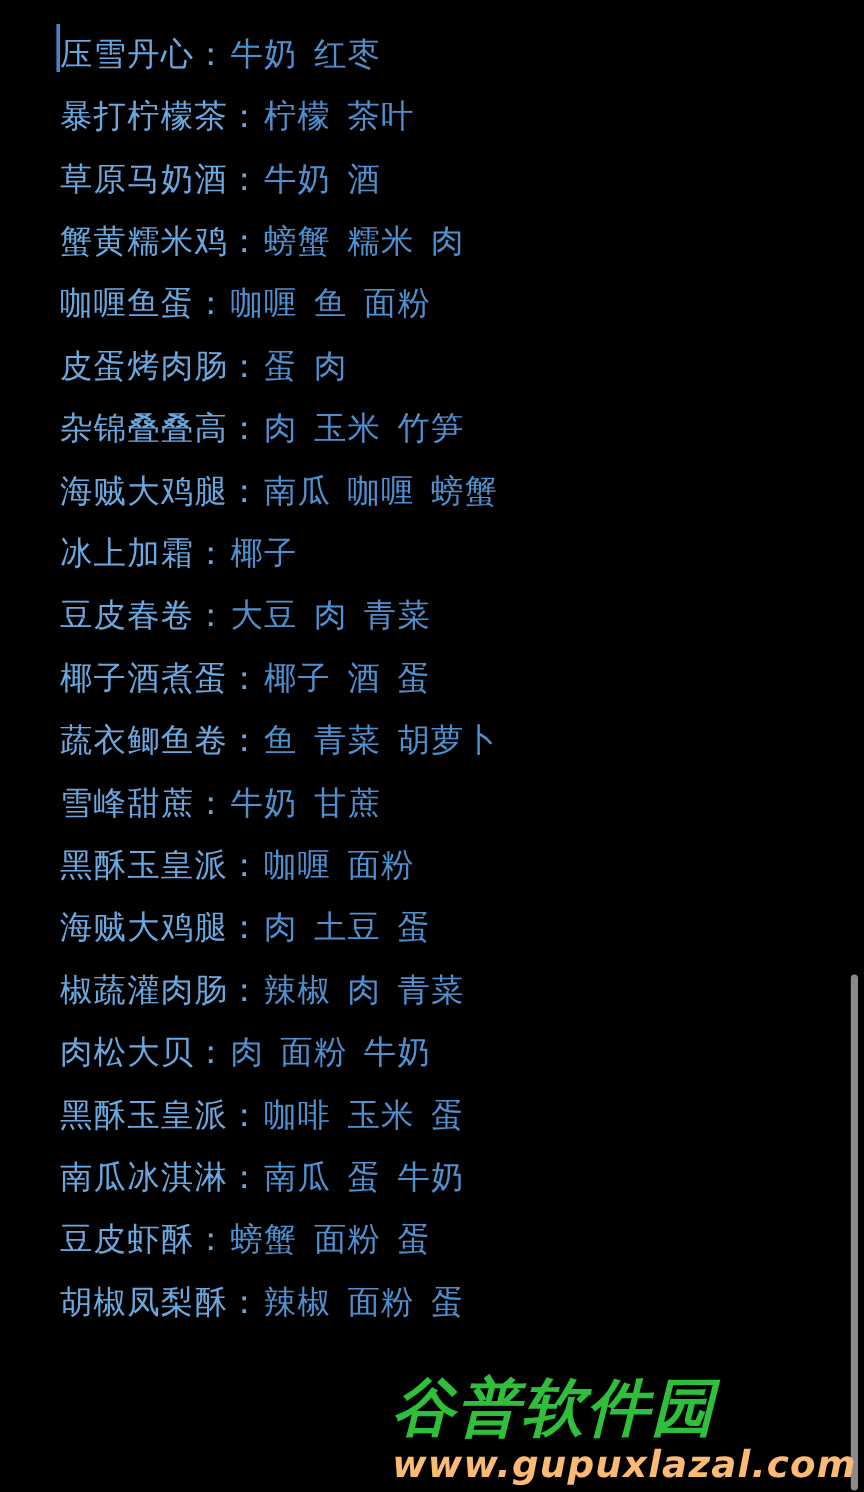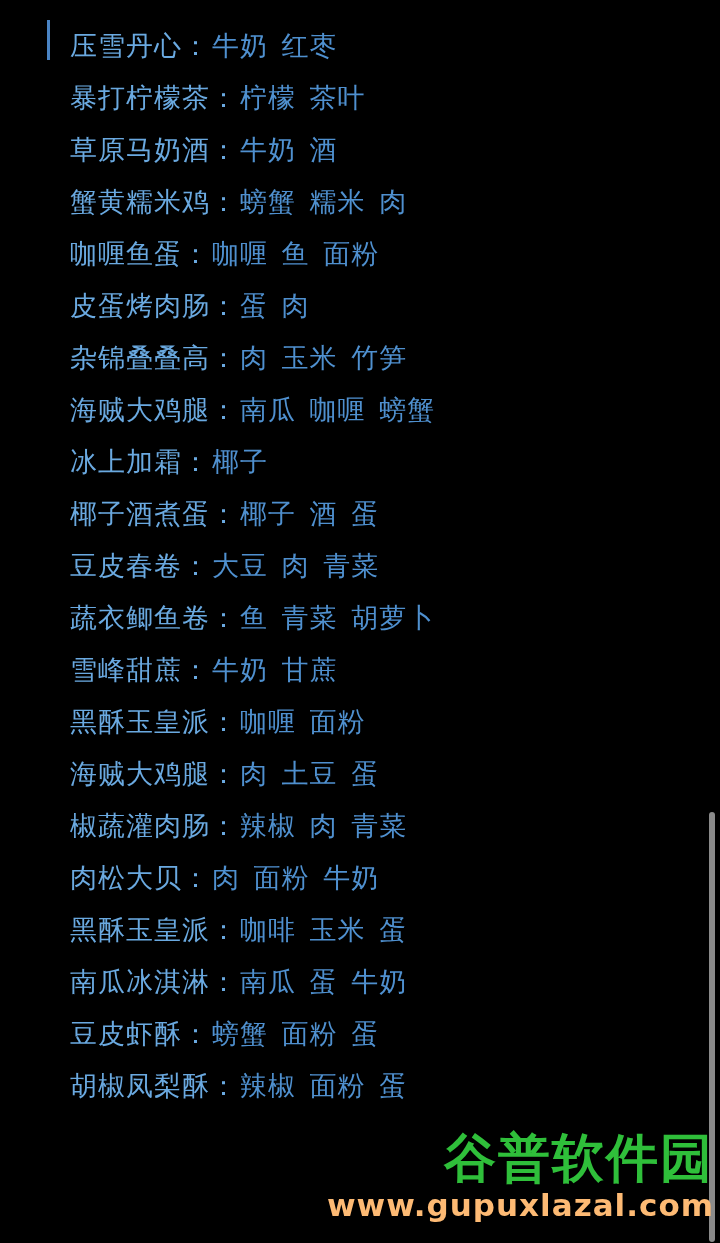--- a/index.html
+++ b/index.html
@@ -38,21 +38,20 @@
     line-height: 52px;
     padding-left: 50px;
     white-space: nowrap;
     font-size: 27px;
     letter-spacing: 1px;
     color: #5b9bd5;
   }
 
   .recipe-row .dish {
     color: #6aa9e0;
-    margin-left: 20px;
   }
   .recipe-row .sep {
     color: #6aa9e0;
   }
   .recipe-row .ingredient {
     color: #4f90cf;
     margin-left: 2px;
     margin-right: 2px;
   }
 
@@ -82,24 +81,24 @@
     width: 6px;
     height: 430px;
     background: #8a8a8a;
     border-radius: 3px;
   }
 
   
   #watermark {
     position: absolute;
     right: 6px;
-    bottom: 20px;
-    text-align: right;
+    bottom: 4px;
     pointer-events: none;
     user-select: none;
+    font-style: italic;
   }
   #watermark .wm-main {
     font-size: 52px;
     font-weight: bold;
     color: #2fbf3a;
     letter-spacing: 2px;
     line-height: 58px;
     text-shadow: 0 0 2px rgba(0,0,0,0.6);
     white-space: nowrap;
   }
@@ -121,22 +120,22 @@
   <div id="recipe-list">
       <div class="recipe-row"><span class="dish">压雪丹心</span><span class="sep">：</span><span class="ingredient">牛奶</span> <span class="ingredient">红枣</span></div>
       <div class="recipe-row"><span class="dish">暴打柠檬茶</span><span class="sep">：</span><span class="ingredient">柠檬</span> <span class="ingredient">茶叶</span></div>
       <div class="recipe-row"><span class="dish">草原马奶酒</span><span class="sep">：</span><span class="ingredient">牛奶</span> <span class="ingredient">酒</span></div>
       <div class="recipe-row"><span class="dish">蟹黄糯米鸡</span><span class="sep">：</span><span class="ingredient">螃蟹</span> <span class="ingredient">糯米</span> <span class="ingredient">肉</span></div>
       <div class="recipe-row"><span class="dish">咖喱鱼蛋</span><span class="sep">：</span><span class="ingredient">咖喱</span> <span class="ingredient">鱼</span> <span class="ingredient">面粉</span></div>
       <div class="recipe-row"><span class="dish">皮蛋烤肉肠</span><span class="sep">：</span><span class="ingredient">蛋</span> <span class="ingredient">肉</span></div>
       <div class="recipe-row"><span class="dish">杂锦叠叠高</span><span class="sep">：</span><span class="ingredient">肉</span> <span class="ingredient">玉米</span> <span class="ingredient">竹笋</span></div>
       <div class="recipe-row"><span class="dish">海贼大鸡腿</span><span class="sep">：</span><span class="ingredient">南瓜</span> <span class="ingredient">咖喱</span> <span class="ingredient">螃蟹</span></div>
       <div class="recipe-row"><span class="dish">冰上加霜</span><span class="sep">：</span><span class="ingredient">椰子</span></div>
+      <div class="recipe-row"><span class="dish">豆皮春卷</span><span class="sep">：</span><span class="ingredient">大豆</span> <span class="ingredient">肉</span> <span class="ingredient">青菜</span></div>
       <div class="recipe-row"><span class="dish">椰子酒煮蛋</span><span class="sep">：</span><span class="ingredient">椰子</span> <span class="ingredient">酒</span> <span class="ingredient">蛋</span></div>
-      <div class="recipe-row"><span class="dish">豆皮春卷</span><span class="sep">：</span><span class="ingredient">大豆</span> <span class="ingredient">肉</span> <span class="ingredient">青菜</span></div>
       <div class="recipe-row"><span class="dish">蔬衣鲫鱼卷</span><span class="sep">：</span><span class="ingredient">鱼</span> <span class="ingredient">青菜</span> <span class="ingredient">胡萝卜</span></div>
       <div class="recipe-row"><span class="dish">雪峰甜蔗</span><span class="sep">：</span><span class="ingredient">牛奶</span> <span class="ingredient">甘蔗</span></div>
       <div class="recipe-row"><span class="dish">黑酥玉皇派</span><span class="sep">：</span><span class="ingredient">咖喱</span> <span class="ingredient">面粉</span></div>
       <div class="recipe-row"><span class="dish">海贼大鸡腿</span><span class="sep">：</span><span class="ingredient">肉</span> <span class="ingredient">土豆</span> <span class="ingredient">蛋</span></div>
       <div class="recipe-row"><span class="dish">椒蔬灌肉肠</span><span class="sep">：</span><span class="ingredient">辣椒</span> <span class="ingredient">肉</span> <span class="ingredient">青菜</span></div>
       <div class="recipe-row"><span class="dish">肉松大贝</span><span class="sep">：</span><span class="ingredient">肉</span> <span class="ingredient">面粉</span> <span class="ingredient">牛奶</span></div>
       <div class="recipe-row"><span class="dish">黑酥玉皇派</span><span class="sep">：</span><span class="ingredient">咖啡</span> <span class="ingredient">玉米</span> <span class="ingredient">蛋</span></div>
       <div class="recipe-row"><span class="dish">南瓜冰淇淋</span><span class="sep">：</span><span class="ingredient">南瓜</span> <span class="ingredient">蛋</span> <span class="ingredient">牛奶</span></div>
       <div class="recipe-row"><span class="dish">豆皮虾酥</span><span class="sep">：</span><span class="ingredient">螃蟹</span> <span class="ingredient">面粉</span> <span class="ingredient">蛋</span></div>
       <div class="recipe-row"><span class="dish">胡椒凤梨酥</span><span class="sep">：</span><span class="ingredient">辣椒</span> <span class="ingredient">面粉</span> <span class="ingredient">蛋</span></div>

